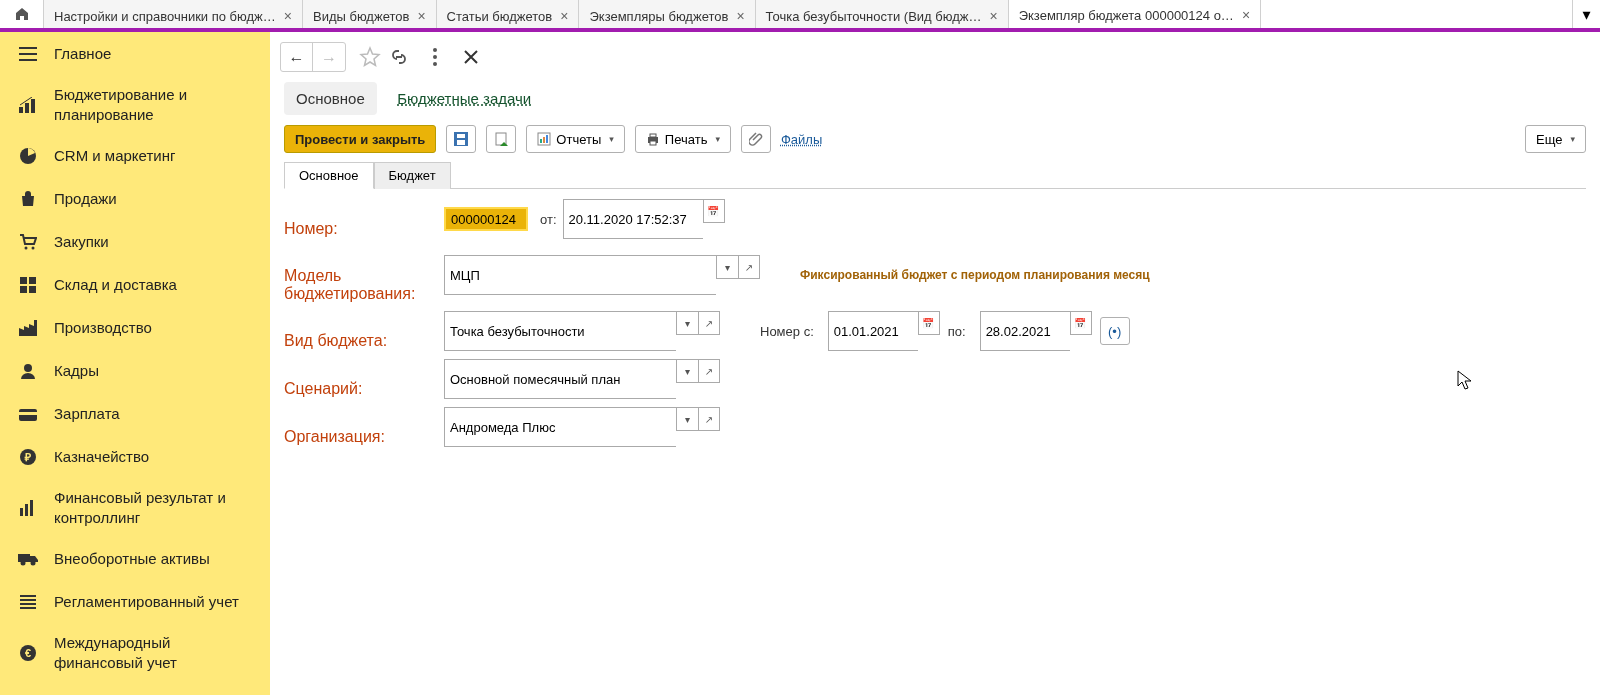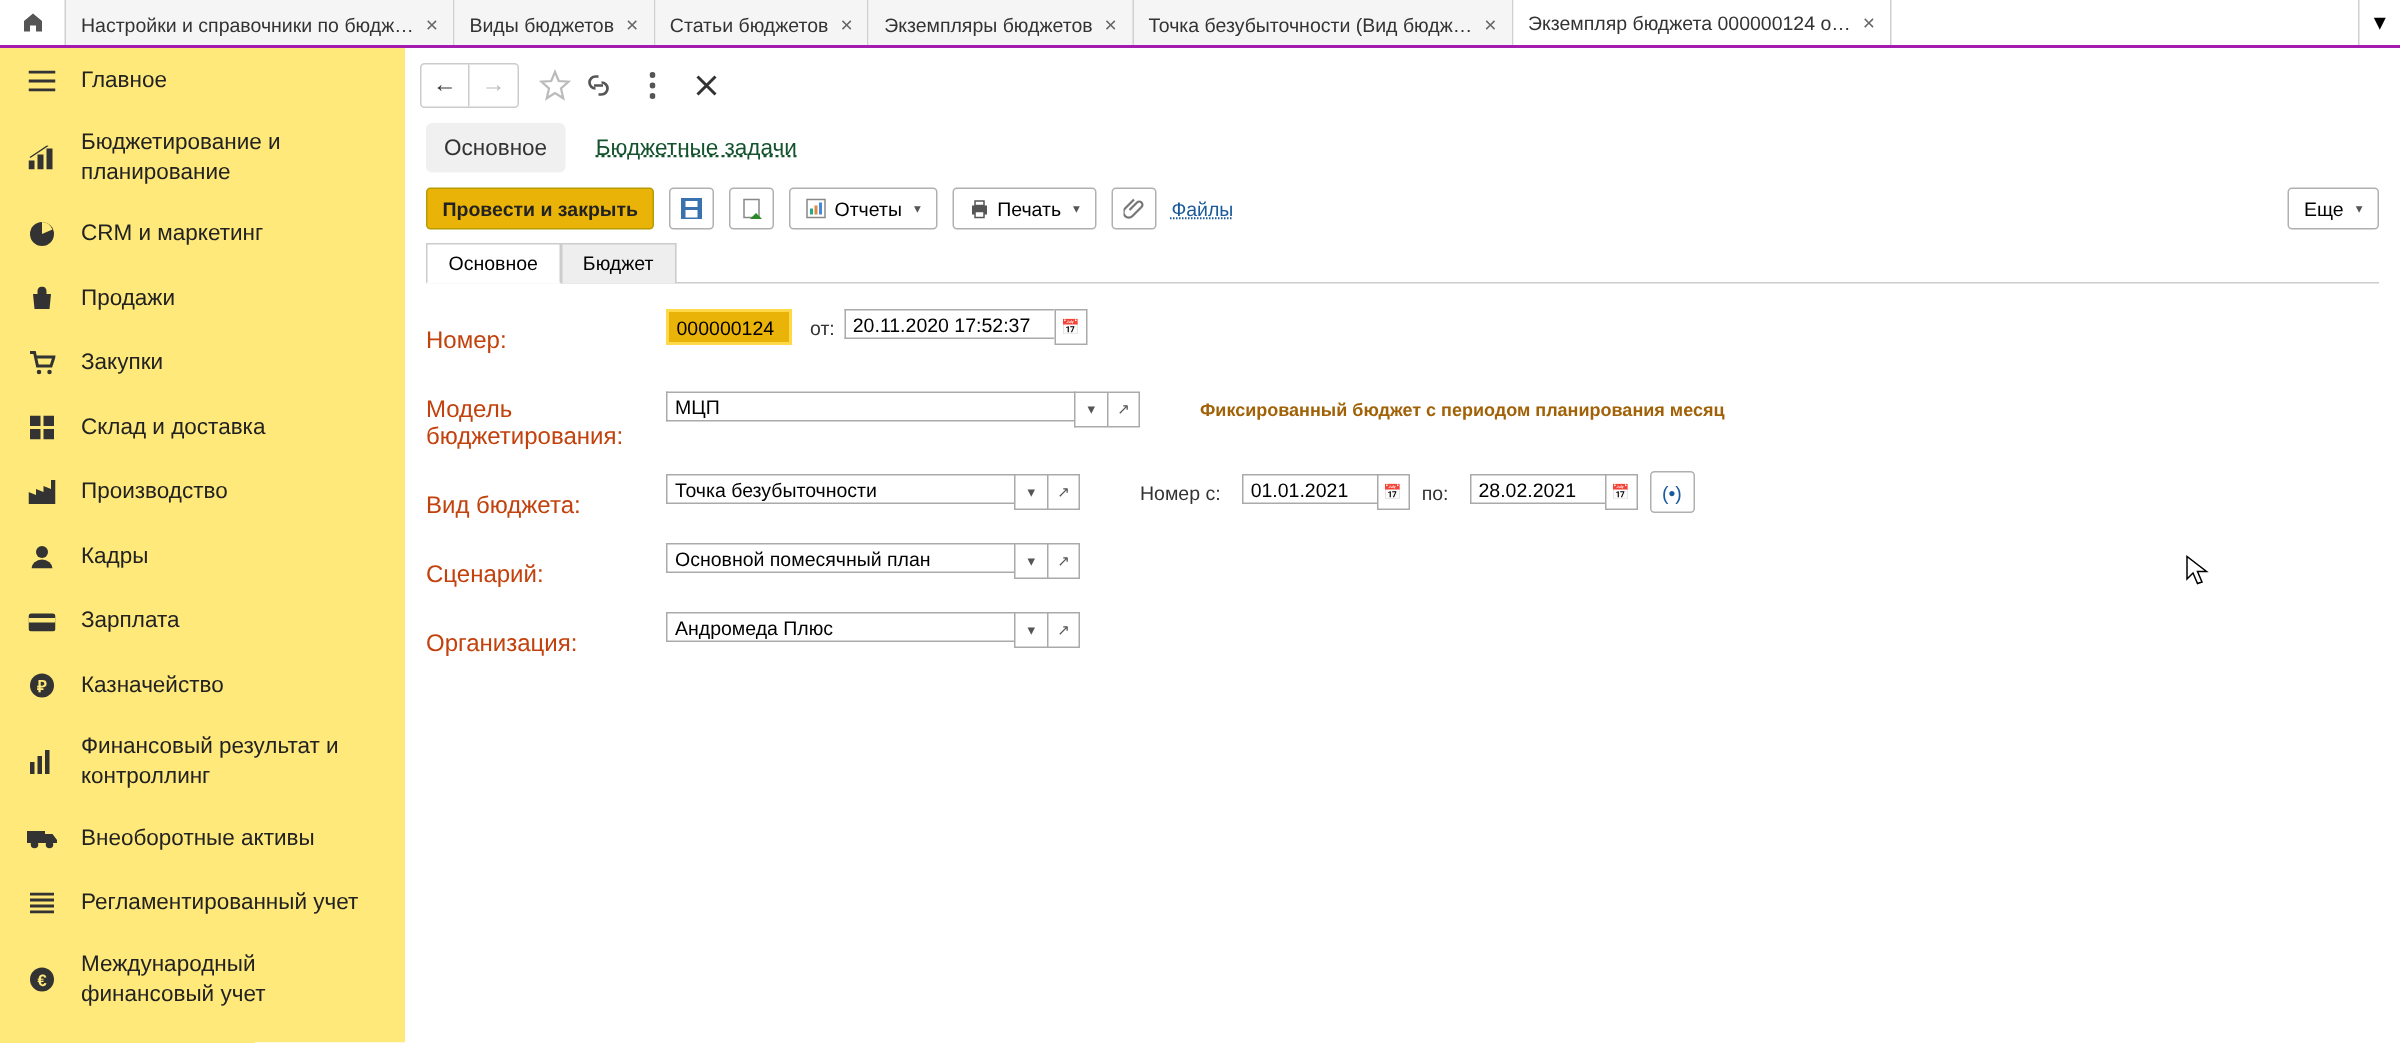--- a/index.html
+++ b/index.html
@@ -1,17 +1,17 @@
 <!DOCTYPE html>
 <html><head>
 <meta charset="utf-8">
 <style>
 *{box-sizing:border-box;margin:0;padding:0;font-family:Arial,sans-serif;}
 body{background:#fff;overflow:hidden;width:1600px;height:695px;position:relative;}
-.topbar{display:flex;height:32px;background:#fff;border-bottom:2px solid #a21caf;}
+.topbar{display:flex;height:32px;background:#fff;border-bottom:4px solid #a21caf;}
 .home-btn{width:44px;display:flex;align-items:center;justify-content:center;background:#fff;border-right:1px solid #d0d0d0;cursor:pointer;}
 .tabs{display:flex;flex:1;overflow:hidden;}
 .tab{display:flex;align-items:center;padding:0 10px;border-right:1px solid #d0d0d0;font-size:13px;color:#333;cursor:pointer;white-space:nowrap;height:32px;background:#f5f5f5;}
 .tab.active{background:#fff;border-bottom:2px solid #2aa82a;}
 .tab-close{margin-left:8px;color:#666;cursor:pointer;font-size:14px;}
 .top-drop{width:28px;display:flex;align-items:center;justify-content:center;border-left:1px solid #d0d0d0;cursor:pointer;}
 .layout{display:flex;height:calc(695px - 32px);}
 .sidebar{width:270px;background:#ffe97a;overflow-y:auto;}
 .nav-item{display:flex;align-items:center;padding:10px 16px;font-size:15px;color:#222;cursor:pointer;min-height:43px;}
 .nav-icon{width:24px;margin-right:14px;display:flex;align-items:center;justify-content:center;color:#333;}
@@ -40,21 +40,21 @@
 .inner-tabs{display:flex;border-bottom:1px solid #ccc;margin:2px 14px 0 14px;}
 .inner-tab{padding:5px 14px;font-size:13px;border:1px solid #ccc;border-bottom:none;background:#eee;cursor:pointer;margin-right:0;position:relative;top:1px;}
 .inner-tab.active{background:#fff;border-bottom:1px solid #fff;}
 .form-area{padding:10px 14px;}
 .form-row{display:flex;align-items:center;margin-bottom:8px;min-height:24px;}
 .form-label{width:160px;font-size:16px;color:#c2410c;margin-top:20px;}
 .form-label-sm{font-size:13px;color:#333;margin-right:6px;}
 .input{height:24px;border:1px solid #aaa;padding:2px 5px;font-size:13px;background:#fff;}
 .input.sel{border:2px solid #ffd94a;outline:none;}
 .input-group{display:flex;}
-.ig-input{height:20px;border:1px solid #aaa;padding:2px 5px;font-size:13px;background:#fff;border-right:none;}
+.ig-input{height:40px;border:1px solid #aaa;padding:2px 5px;font-size:13px;background:#fff;border-right:none;}
 .ig-btn{width:22px;height:24px;border:1px solid #aaa;background:#fff;display:flex;align-items:center;justify-content:center;cursor:pointer;font-size:10px;color:#555;}
 .ig-btn:not(:last-child){border-right:none;}
 .hint-text{font-size:12px;font-weight:bold;color:#a16207;margin-left:40px;}
 .period-group{display:flex;align-items:center;margin-left:40px;gap:8px;}
 svg{display:block;}
 .cursor{position:absolute;left:1457px;top:370px;pointer-events:none;}
 </style>
 </head>
 <body>
 

